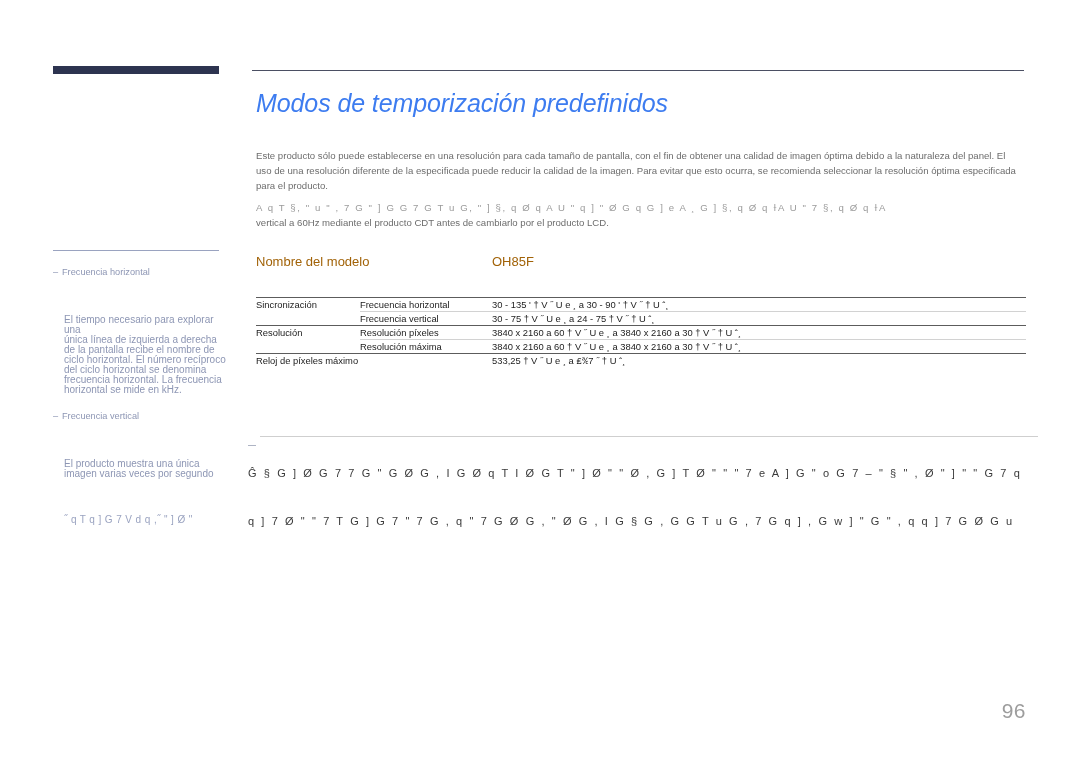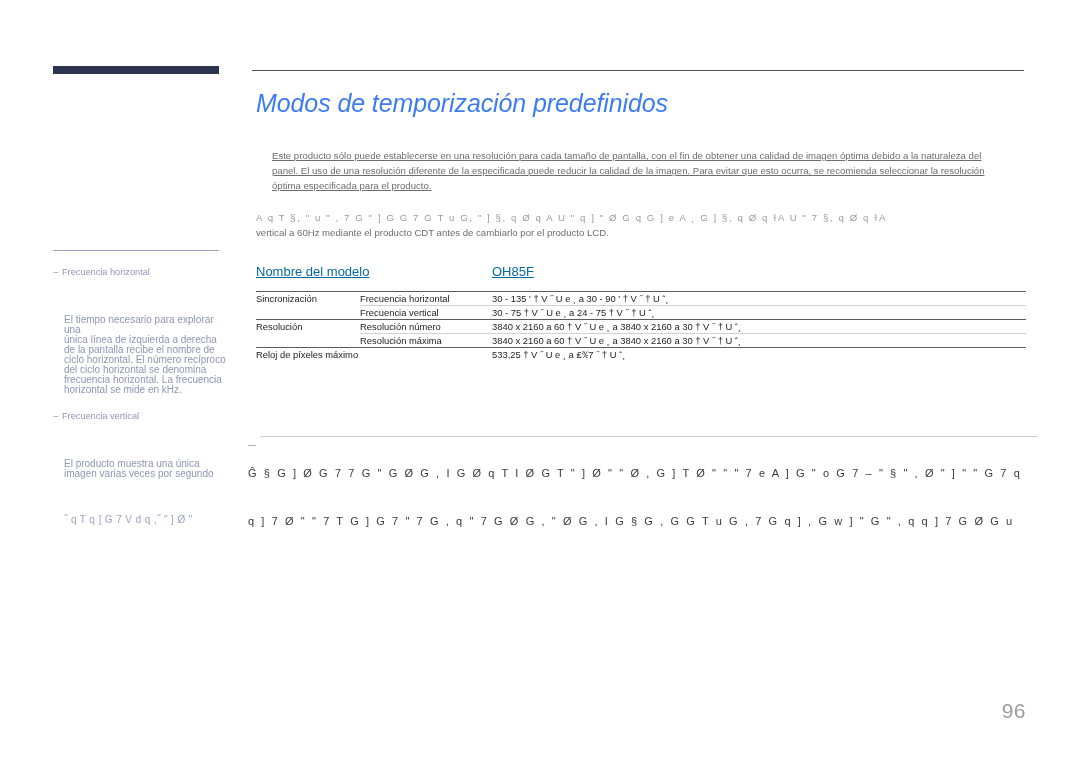--- a/index.html
+++ b/index.html
@@ -91,22 +91,21 @@
     font-style: italic;
   }
   .intro {
     font-size: 9.6px;
     line-height: 15.2px;
     color: #6d6d6d;
     width: 760px;
     margin: 0 0 6px 0;
   }
   .intro p {
-    margin: 16px;
-    text-decoration: underline;
+    margin: 0;
   }
   .garbled-line {
     font-size: 9.6px;
     line-height: 15.2px;
     color: #9a9a9a;
     letter-spacing: 1.6px;
     white-space: nowrap;
     overflow: hidden;
   }
 
@@ -115,25 +114,24 @@
     margin-top: 24px;
     width: 770px;
     border-collapse: collapse;
   }
   .spec-table td, .spec-table th {
     text-align: left;
     vertical-align: top;
     padding: 0;
   }
   .hdr-row td {
-    padding-bottom: 12px;
+    padding-bottom: 28px;
     font-size: 13px;
-    color: #0369a1;
+    color: #a16207;
     font-weight: 400;
-    text-decoration: underline;
   }
   .hdr-model-name { width: 236px; }
   .hdr-model-value { }
 
   .col-a { width: 104px; }
   .col-b { width: 132px; }
   .col-c { }
 
   .spec-table tr.group-top td {
     border-top: 1.6px solid #5c5c5c;
@@ -246,21 +244,21 @@
       <td class="col-b cell cell-label">Frecuencia horizontal</td>
       <td class="col-c cell cell-value">30 - 135   ' † V  ˝ U e ¸ a  30 - 90   ' † V  ˝ † U   ˆ¸</td>
     </tr>
     <tr class="sub">
       <td class="col-b cell cell-label sub-b">Frecuencia vertical</td>
       <td class="col-c cell cell-value sub-c">30 - 75   † V  ˝ U e ¸ a  24 - 75   † V  ˝ † U   ˆ¸</td>
     </tr>
 
     <tr class="group-top">
       <td class="col-a cell cell-label" rowspan="2">Resolución</td>
-      <td class="col-b cell cell-label">Resolución número</td>
+      <td class="col-b cell cell-label">Resolución píxeles</td>
       <td class="col-c cell cell-value">3840 x 2160 a 60   † V  ˝ U e ¸ a  3840 x 2160 a 30   † V  ˝ † U   ˆ¸</td>
     </tr>
     <tr class="sub">
       <td class="col-b cell cell-label sub-b">Resolución máxima</td>
       <td class="col-c cell cell-value sub-c">3840 x 2160 a 60   † V  ˝ U e ¸ a  3840 x 2160 a 30   † V  ˝ † U   ˆ¸</td>
     </tr>
 
     <tr class="group-top">
       <td class="col-a cell cell-label" colspan="2">Reloj de píxeles máximo</td>
       <td class="col-c cell cell-value">533,25    † V  ˝ U e ¸ a ₤℀7 ˝ † U   ˆ¸</td>

